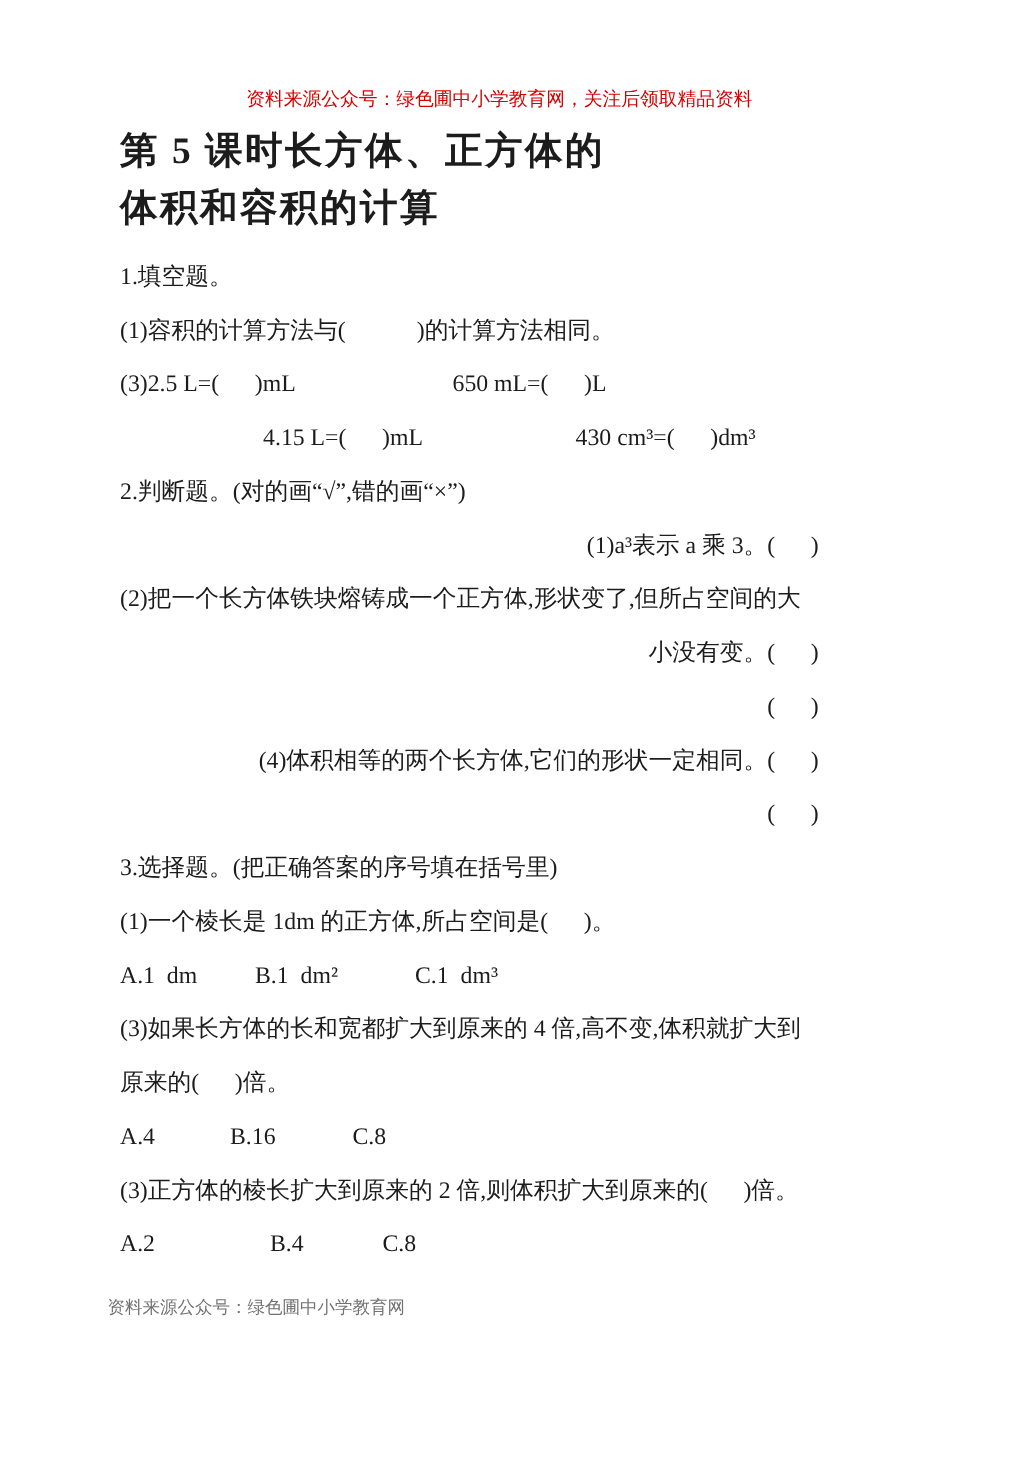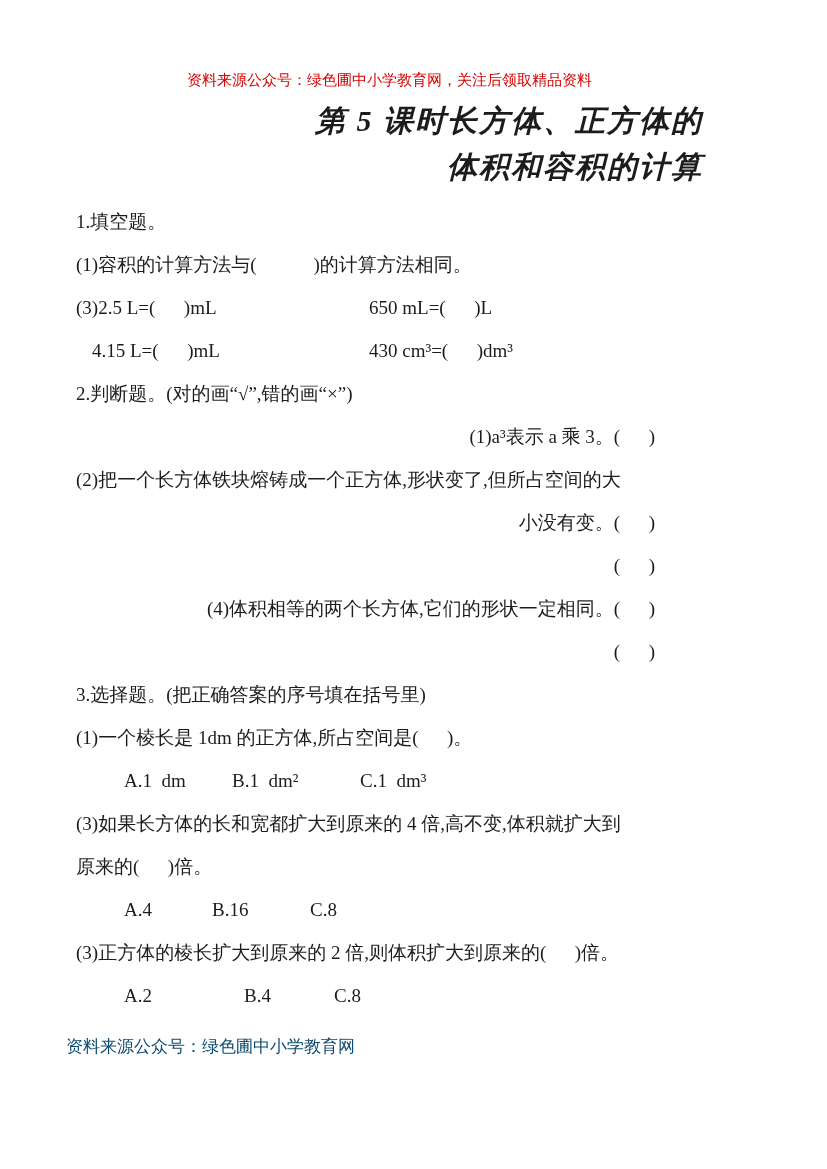--- a/index.html
+++ b/index.html
@@ -1,63 +1,62 @@
 <!DOCTYPE html>
 <html><head>
 <meta charset="utf-8">
 <style>
   html,body { margin:0; padding:0; background:#ffffff; }
   .page {
     position:relative;
     width:827px; height:1169px;
     background:#ffffff;
     box-sizing:border-box;
-    padding:70px 124px 0 76px;
+    padding:70px 124px 0 96px;
     font-family:"Liberation Serif", serif;
     color:#1c1c1c;
     overflow:hidden;
   }
   .header-note {
     text-align:center;
     font-size:15px;
     line-height:20px;
     color:#d40000;
     white-space:pre-wrap;
   }
   .title {
-    text-align:right;
+    text-align:left;
     font-size:30px;
     font-weight:600;
     line-height:46px;
     letter-spacing:2px;
     margin:0;
     white-space:pre-wrap;
-    font-style:italic;
   }
   .title-wrap { margin-top:8px; }
   .content { margin-top:10px; }
   .line {
     font-size:19px;
     line-height:43px;
     white-space:pre-wrap;
   }
-  .row { display:flex;gap:27px; }
+  .row { display:flex; }
   .conv-left { width:266px; }
   .conv-left2 { width:250px; }
-  .indent { padding-left:16px; }
+  .indent { padding-left:16px;justify-content:center; }
   .judge { display:flex; justify-content:flex-end; }
   .bracket { margin-right:48px; white-space:pre; }
-  .opts { display:flex;margin-left:48px; }
+  .opts { display:flex; }
   .o1a { width:108px; } .o1b { width:128px; }
   .o2a { width:88px; }  .o2b { width:98px; }
   .o3a { width:120px; } .o3b { width:90px; }
   .footer-note {
-    font-size:17px;
+    font-size:14px;
     line-height:20px;
-    color:#0c4a6e;
+    color:#737373;
     margin-top:20px;
     margin-left:-10px;
     white-space:pre-wrap;
   }
 </style>
 </head>
 <body>
 
 <div class="page">
 

